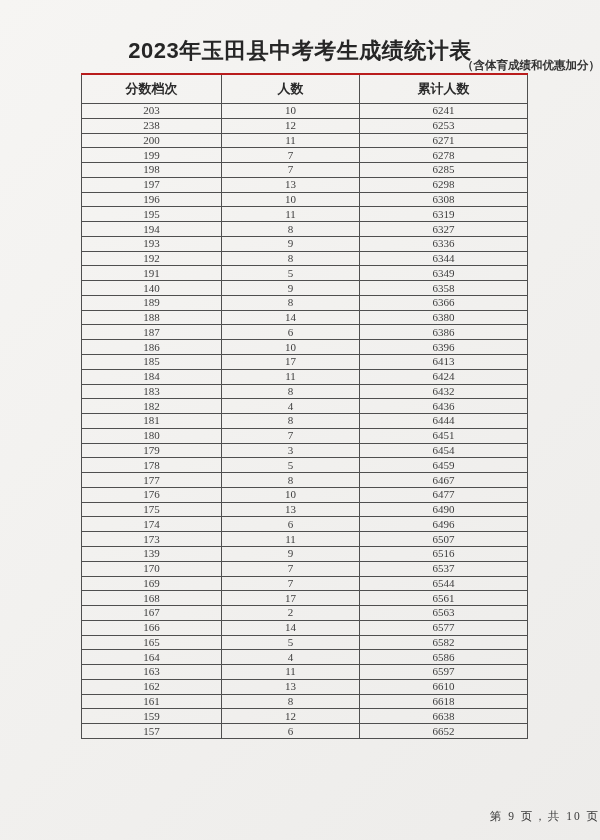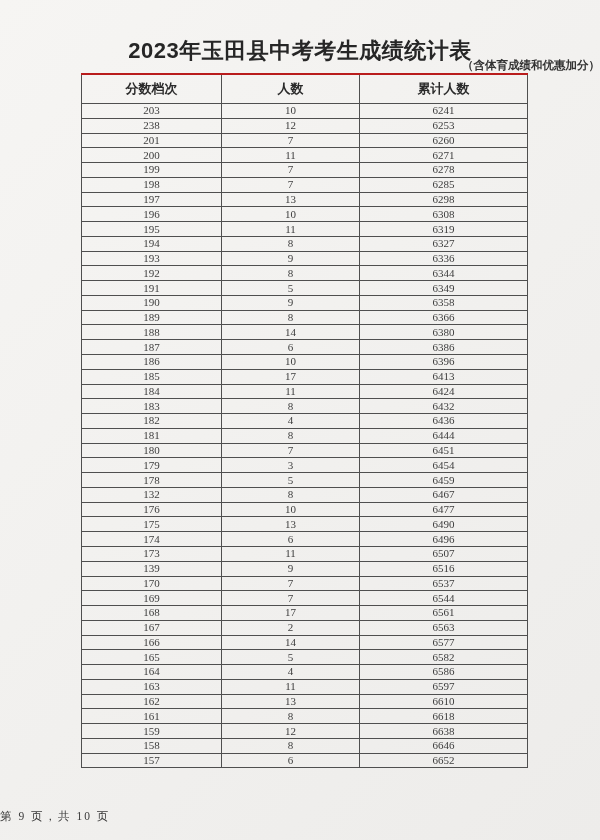--- a/index.html
+++ b/index.html
@@ -73,21 +73,21 @@
     color: #3d3d3d;
   }
   table.score-table {
     border: 1.5px solid #444444;
   }
   .footer {
     position: absolute;
     top: 809px;
     left: 0;
     width: 100%;
-    text-align: left;
+    text-align: right;
     font-family: "Liberation Serif", serif;
     font-size: 11.5px;
     letter-spacing: 2px;
     color: #3a3a3a;
   }
 </style>
 </head>
 <body>
 
 <div class="page">
@@ -114,25 +114,20 @@
           <td>203</td>
           <td>10</td>
           <td>6241</td>
         </tr>
         <tr>
           <td>238</td>
           <td>12</td>
           <td>6253</td>
         </tr>
         <tr>
-          <td>201</td>
-          <td>7</td>
-          <td>6260</td>
-        </tr>
-        <tr>
           <td>200</td>
           <td>11</td>
           <td>6271</td>
         </tr>
         <tr>
           <td>199</td>
           <td>7</td>
           <td>6278</td>
         </tr>
         <tr>
@@ -169,21 +164,21 @@
           <td>192</td>
           <td>8</td>
           <td>6344</td>
         </tr>
         <tr>
           <td>191</td>
           <td>5</td>
           <td>6349</td>
         </tr>
         <tr>
-          <td>190</td>
+          <td>140</td>
           <td>9</td>
           <td>6358</td>
         </tr>
         <tr>
           <td>189</td>
           <td>8</td>
           <td>6366</td>
         </tr>
         <tr>
           <td>188</td>
@@ -234,21 +229,21 @@
           <td>179</td>
           <td>3</td>
           <td>6454</td>
         </tr>
         <tr>
           <td>178</td>
           <td>5</td>
           <td>6459</td>
         </tr>
         <tr>
-          <td>132</td>
+          <td>177</td>
           <td>8</td>
           <td>6467</td>
         </tr>
         <tr>
           <td>176</td>
           <td>10</td>
           <td>6477</td>
         </tr>
         <tr>
           <td>175</td>
@@ -319,25 +314,20 @@
           <td>161</td>
           <td>8</td>
           <td>6618</td>
         </tr>
         <tr>
           <td>159</td>
           <td>12</td>
           <td>6638</td>
         </tr>
         <tr>
-          <td>158</td>
-          <td>8</td>
-          <td>6646</td>
-        </tr>
-        <tr>
           <td>157</td>
           <td>6</td>
           <td>6652</td>
         </tr>
       </tbody>
   </table>
 
   <div class="footer">第 9 页，共 10 页</div>
 
 </div>

